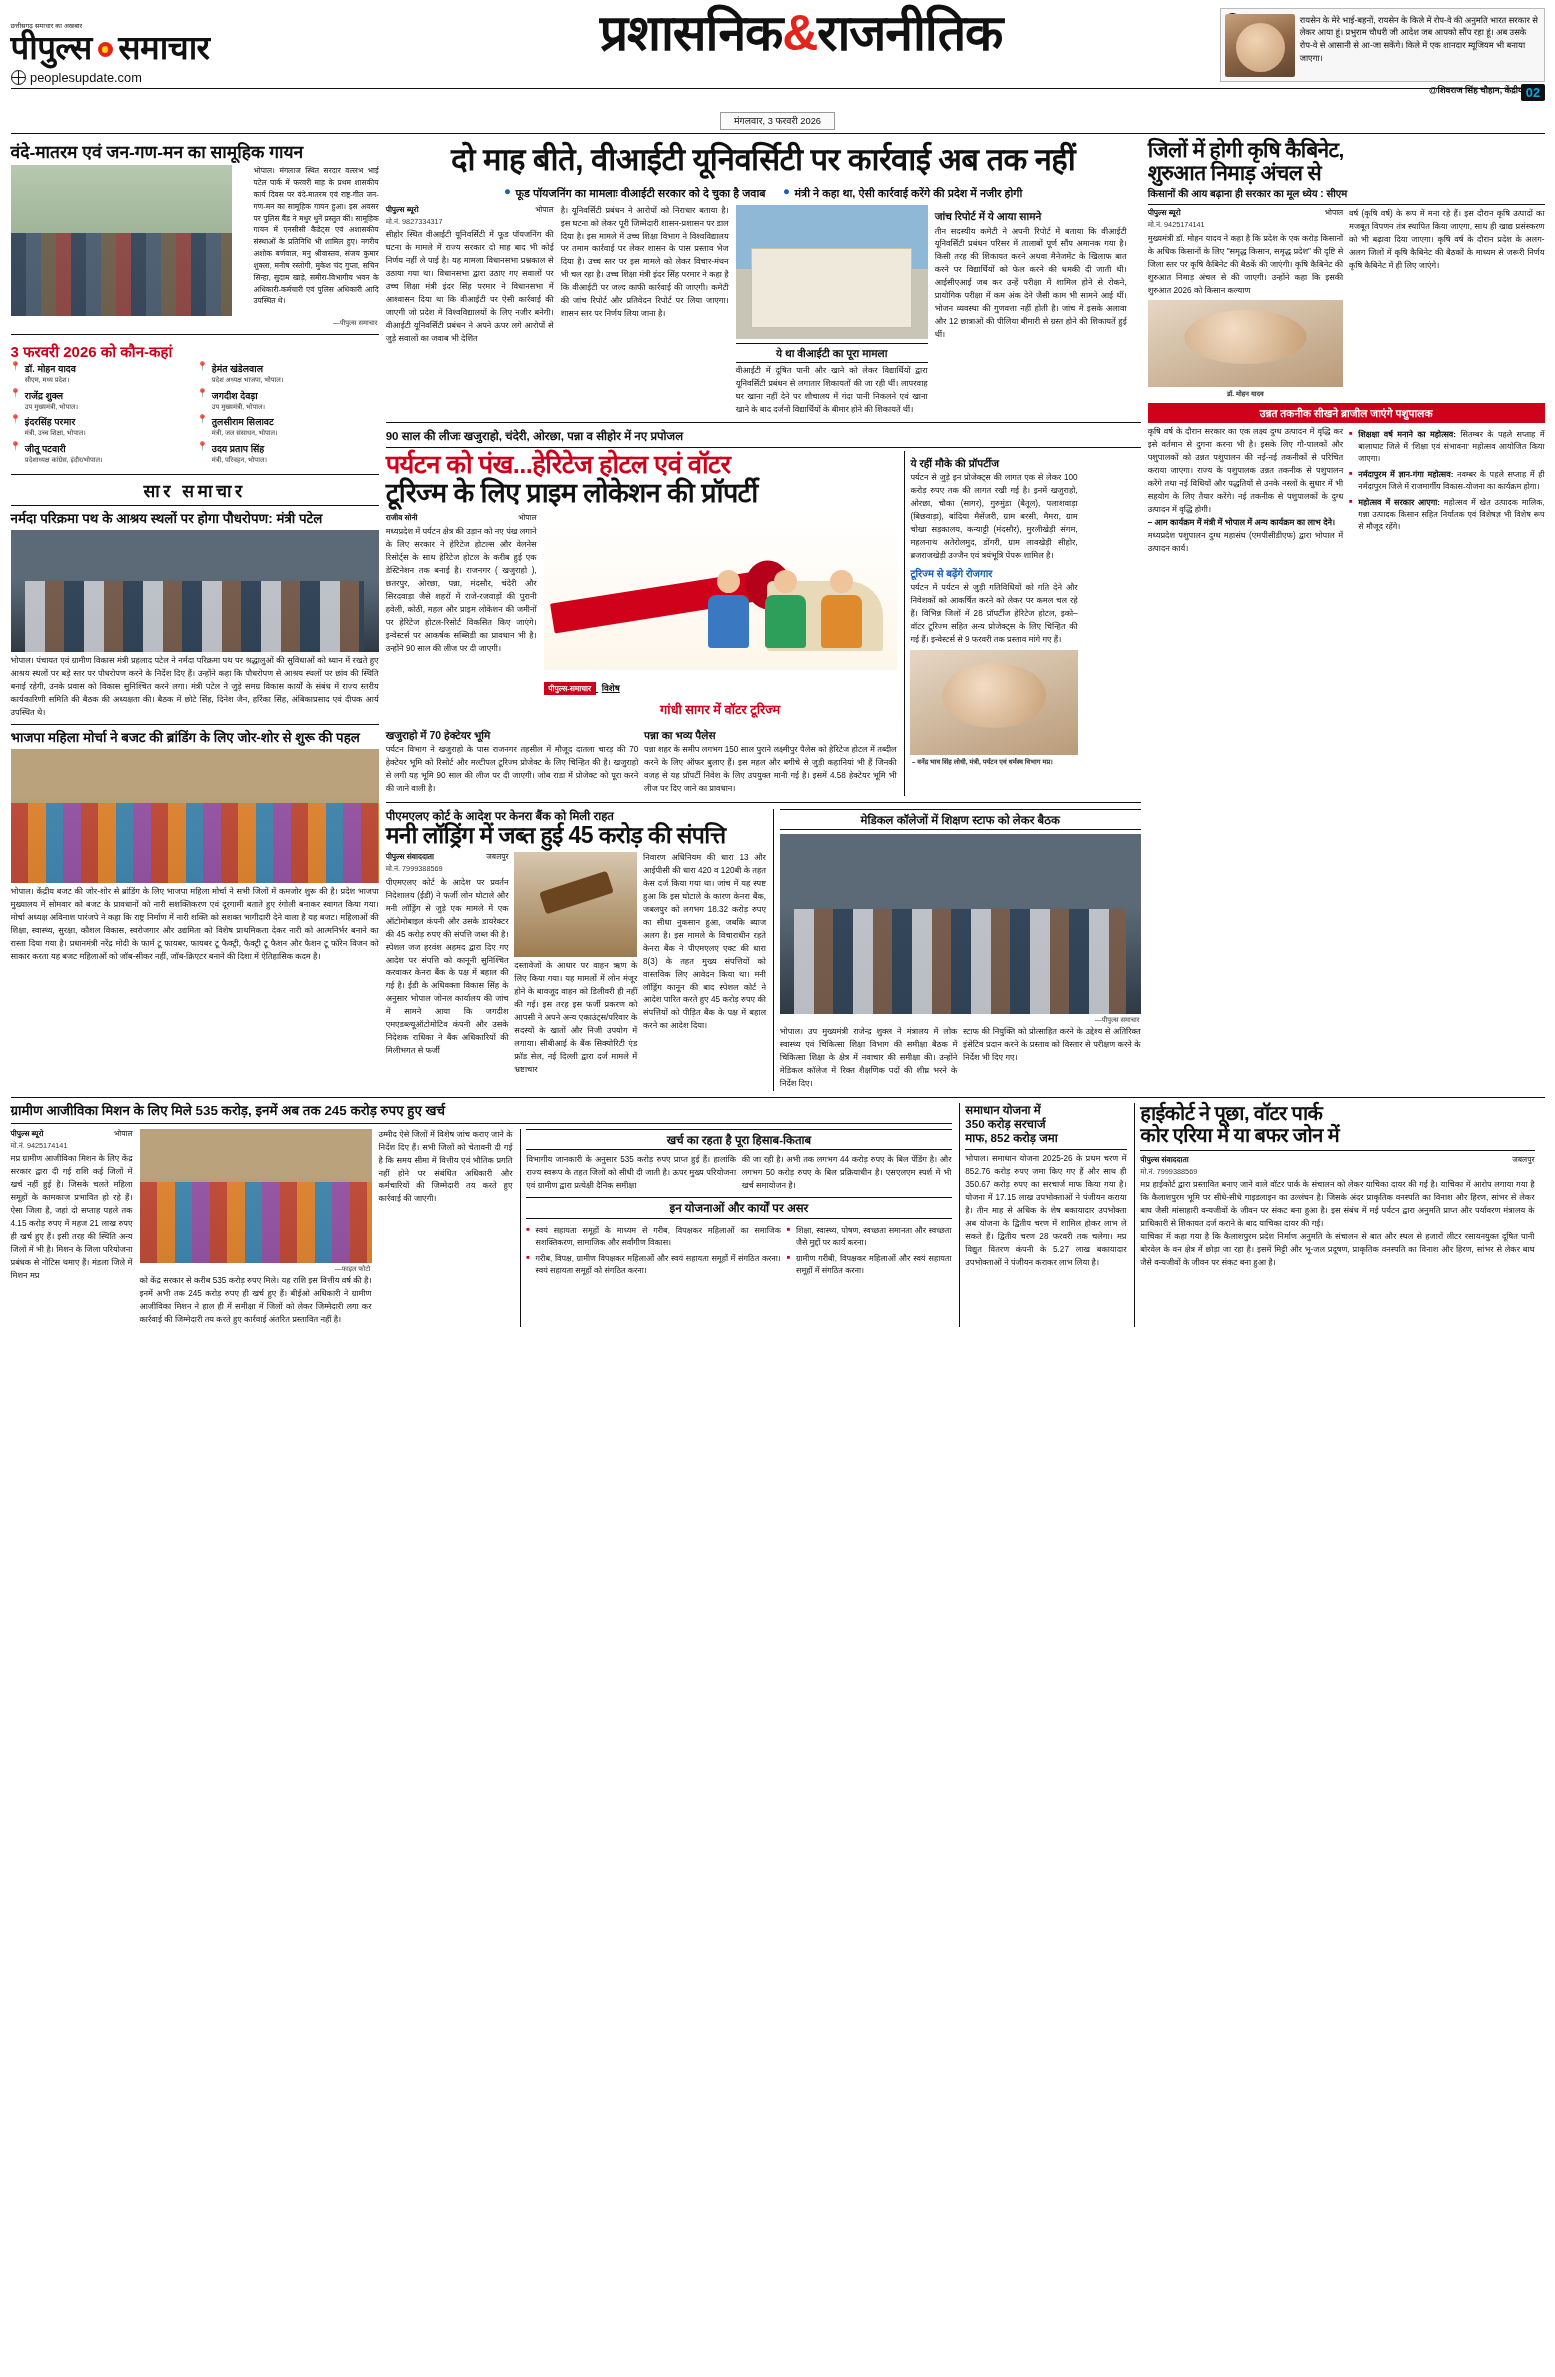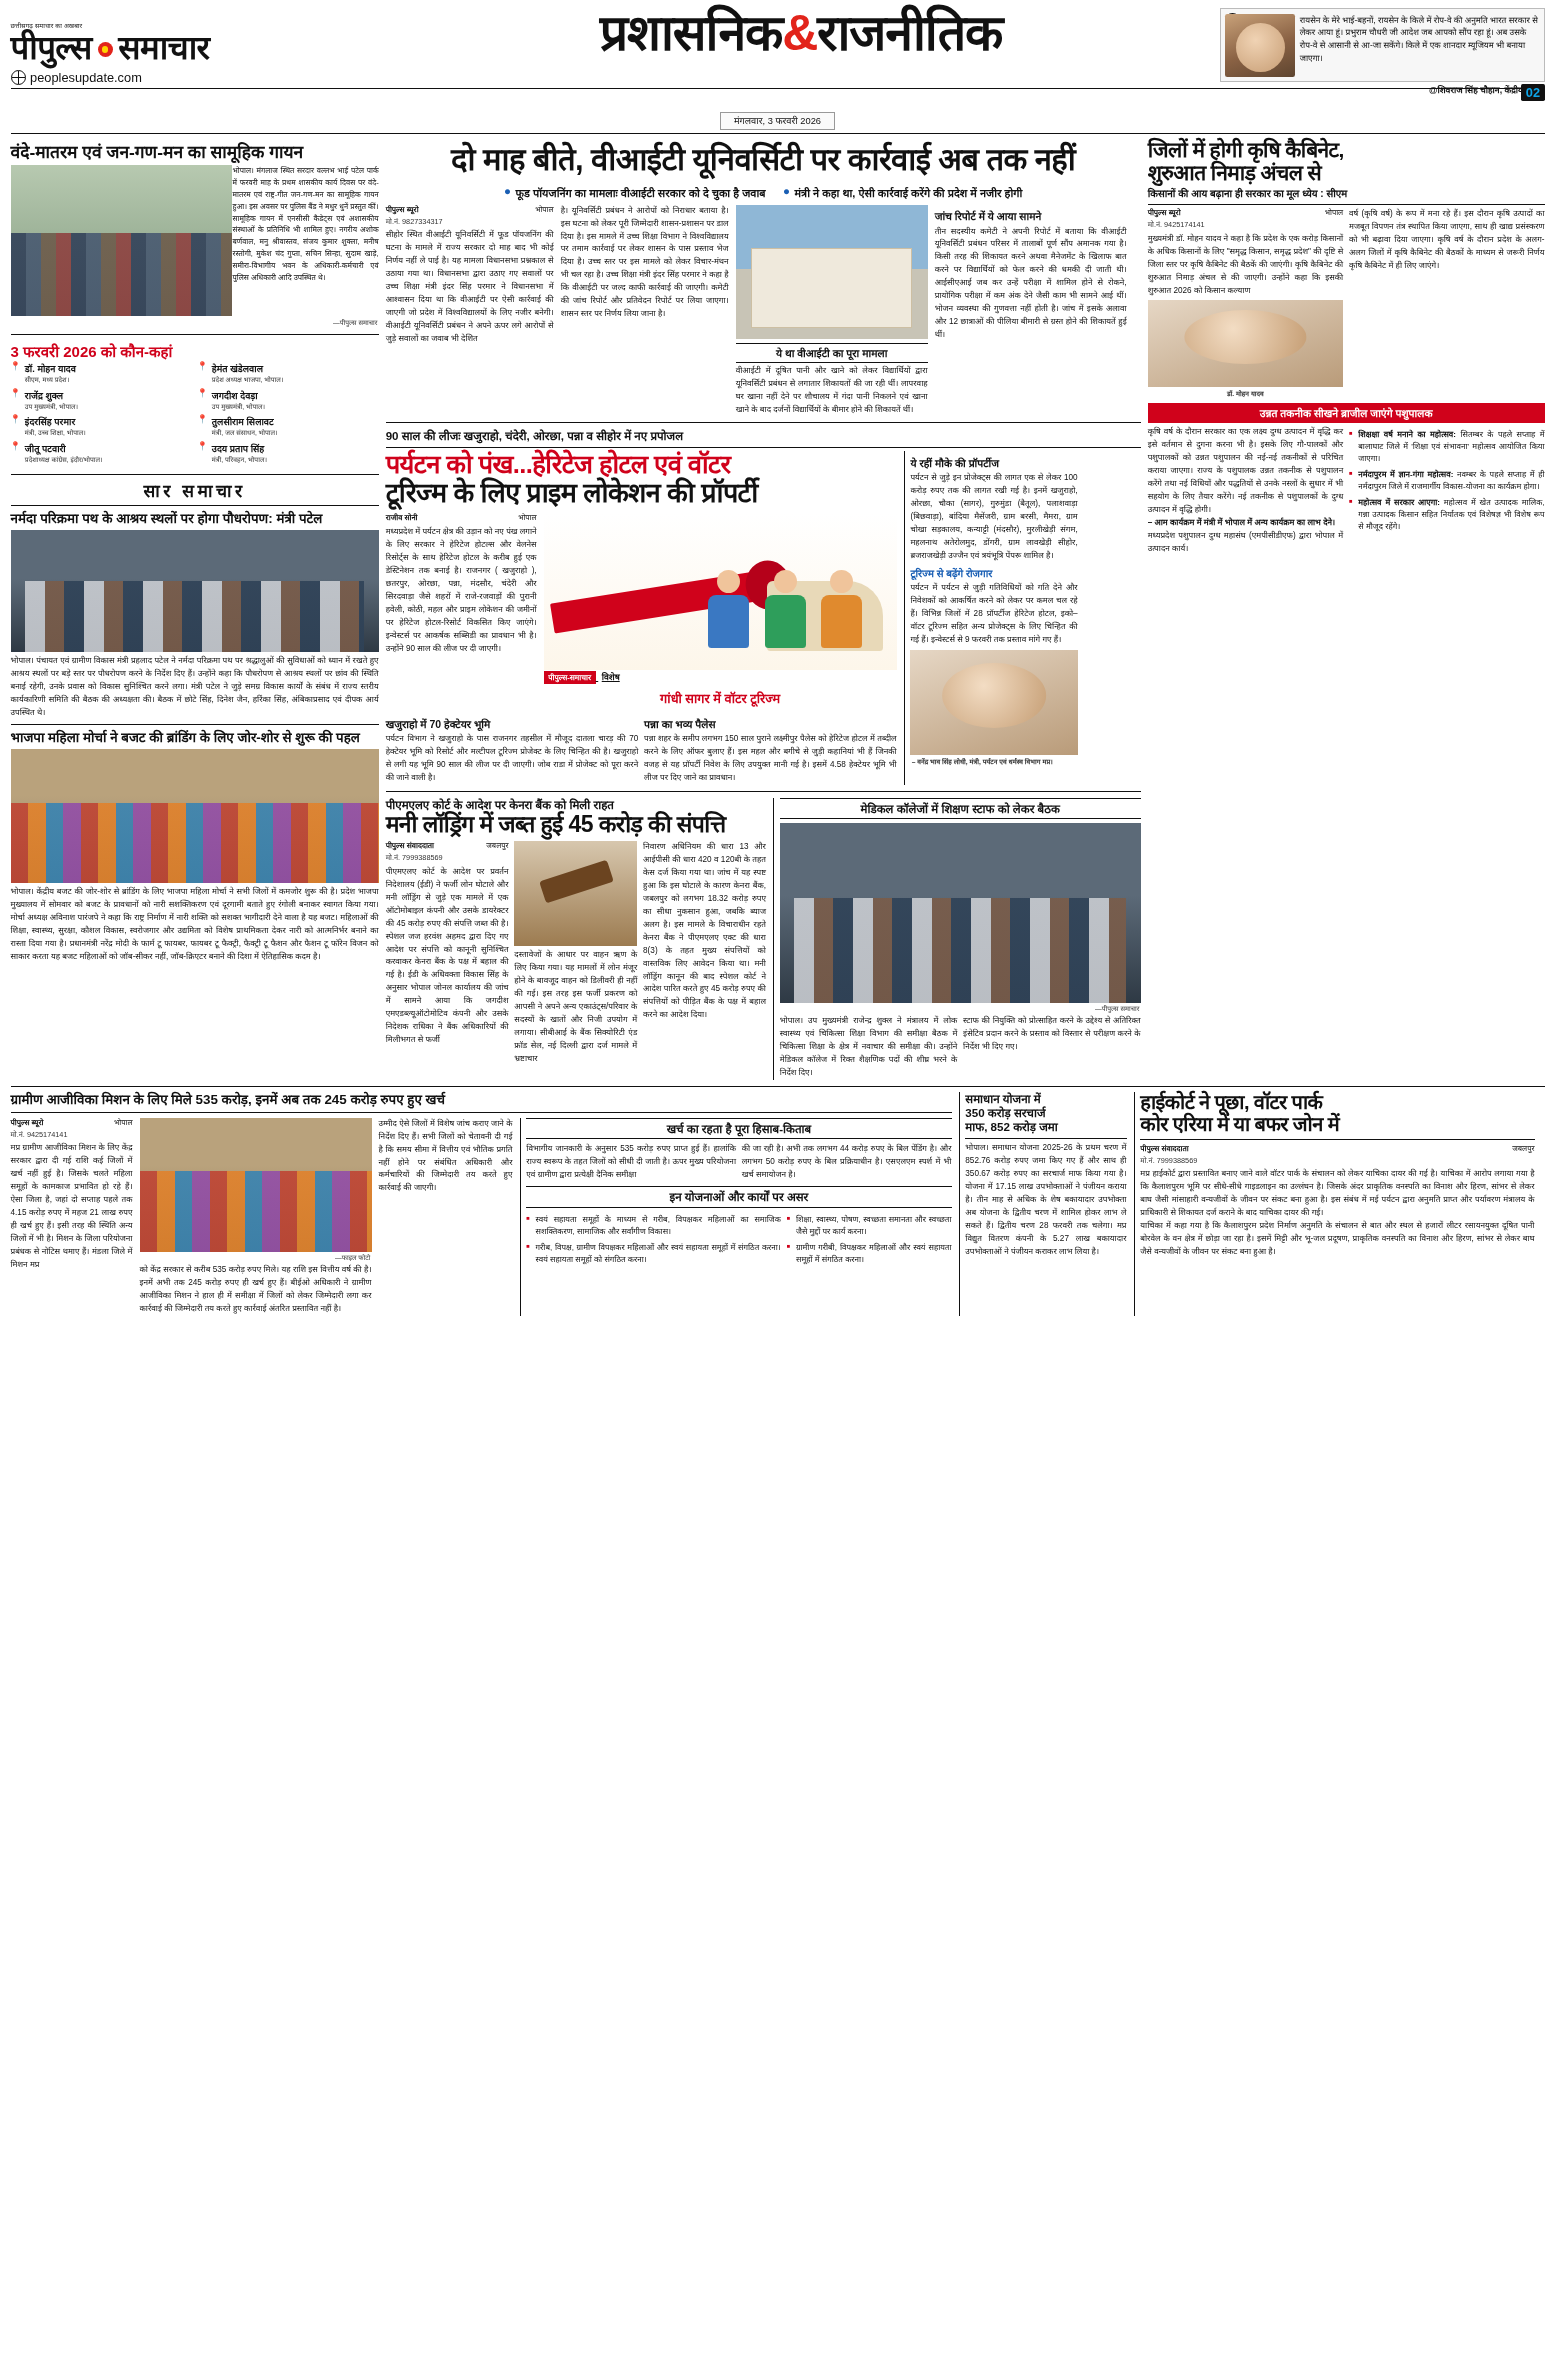--- a/index.html
+++ b/index.html
@@ -159,21 +159,21 @@
   </div>
 
   <div class="datebar">
     <span class="d">मंगलवार, 3 फरवरी 2026</span>
   </div>
 
   <div class="cols">
 
     <div class="col c-left">
       <h2 class="sec">वंदे-मातरम एवं जन-गण-मन का सामूहिक गायन</h2>
-      <div style="display:flex;gap:1px;">
+      <div style="display:flex;gap:22px;">
         <div class="photo grp" style="width:221px;height:151px;"></div>
         <div class="body-text" style="flex:1;font-size:7.5px;">भोपाल। मंगलाज स्थित सरदार वल्लभ भाई पटेल पार्क में फरवरी माह के प्रथम शासकीय कार्य दिवस पर वंदे-मातरम एवं राष्ट्र-गीत जन-गण-मन का सामूहिक गायन हुआ। इस अवसर पर पुलिस बैंड ने मधुर धुनें प्रस्तुत कीं। सामूहिक गायन में एनसीसी कैडेट्स एवं अशासकीय संस्थाओं के प्रतिनिधि भी शामिल हुए। नगरीय अशोक बर्णवाल, मनु श्रीवास्तव, संजय कुमार शुक्ला, मनीष रस्तोगी, मुकेश चंद गुप्ता, सचिन सिन्हा, सुदाम खाड़े, समीरा-विभागीय भवन के अधिकारी-कर्मचारी एवं पुलिस अधिकारी आदि उपस्थित थे।</div>
       </div>
       <div class="cap">—पीपुल्स समाचार</div>
 
       <div class="rule-thick"></div>
 
       <div class="eventbox">
         <div class="eb-title">3 फरवरी 2026 को कौन-कहां</div>
         <div class="eb-grid">
@@ -316,21 +316,21 @@
                     </div>
                   <div class="fig f2">
                       <div class="head"></div>
                       <div class="body"></div>
                     </div>
                   <div class="fig f3">
                       <div class="head"></div>
                       <div class="body"></div>
                     </div>
                 </div>
-                <div style="margin-top:1px;text-decoration:underline;">
+                <div style="margin-top:12px;text-decoration:underline;">
                   <span class="badge-special">पीपुल्स-समाचार</span>
                   <span style="font-size:8.7px;font-weight:bold;margin-left:3.5px;">विशेष</span>
                 </div>
                 <div class="subhead-red">गांधी सागर में वॉटर टूरिज्म</div>
               </div>
             </div>
             <div class="two" style="margin-top:3.5px;">
               <div>
                 <div class="subhead-b">खजुराहो में 70 हेक्टेयर भूमि</div>
                 <div class="body-text">पर्यटन विभाग ने खजुराहो के पास राजनगर तहसील में मौजूद दातला चारड़ की 70 हेक्टेयर भूमि को रिसोर्ट और मल्टीपल टूरिज्म प्रोजेक्ट के लिए चिन्हित की है। खजुराहो से लगी यह भूमि 90 साल की लीज पर दी जाएगी। जोब राडा में प्रोजेक्ट को पूरा करने की जाने वाली है।</div>

